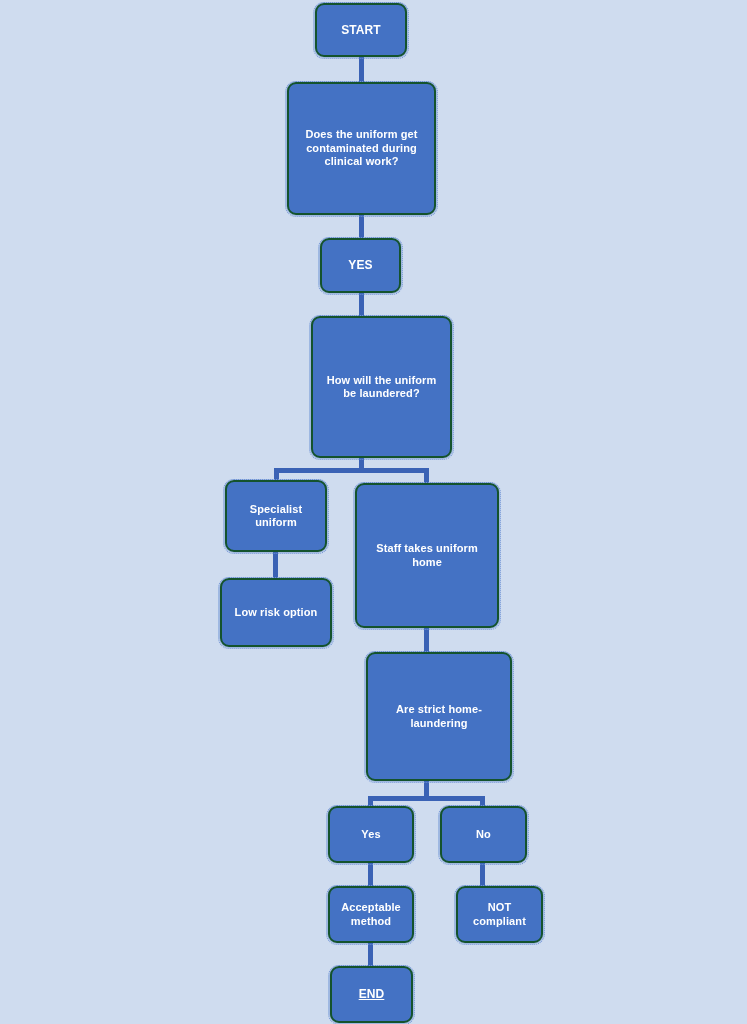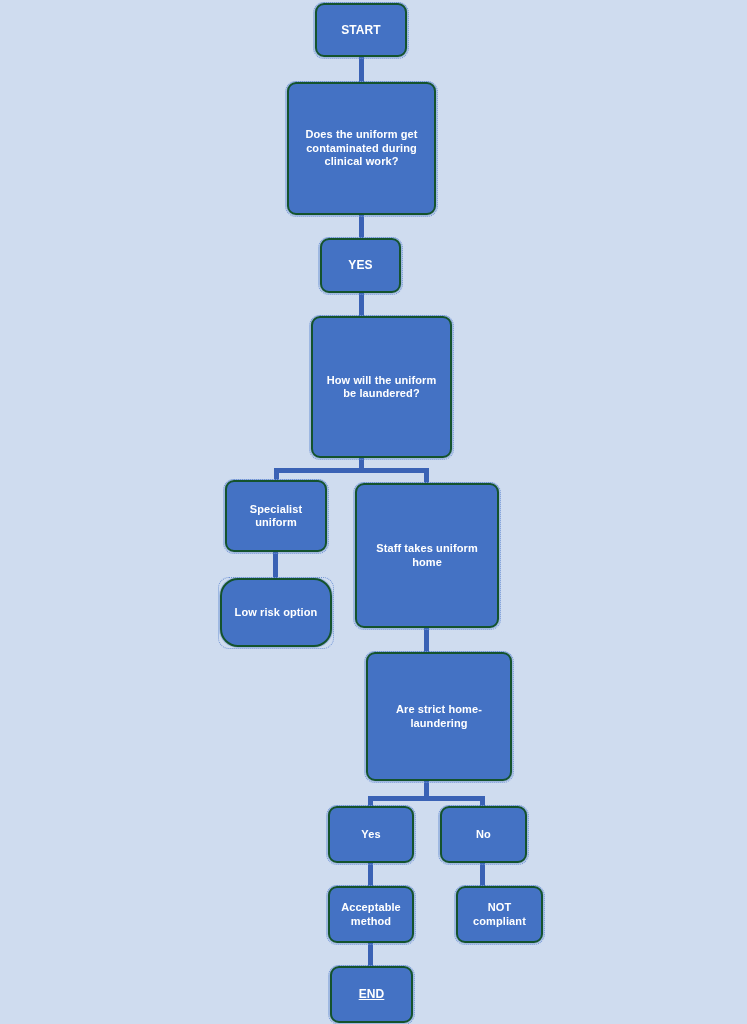--- a/index.html
+++ b/index.html
@@ -109,21 +109,21 @@
   </div>
 
   <div class="node md" style="left:291px; top:316px; width:141px; height:142px;margin-left:20px;">
     <span class="txt">How will the uniform be laundered?</span>
   </div>
 
   <div class="node md" style="left:225px; top:480px; width:102px; height:72px;">
     <span class="txt">Specialist uniform</span>
   </div>
 
-  <div class="node md" style="left:220px; top:578px; width:112px; height:69px;border-radius:18px;">
+  <div class="node md" style="left:220px; top:578px; width:112px; height:69px;">
     <span class="txt">Low risk option</span>
   </div>
 
   <div class="node md" style="left:355px; top:483px; width:144px; height:145px;">
     <span class="txt">Staff takes uniform home</span>
   </div>
 
   <div class="node md" style="left:354px; top:652px; width:146px; height:129px;margin-left:12px;">
     <span class="txt">Are strict home-laundering</span>
   </div>

